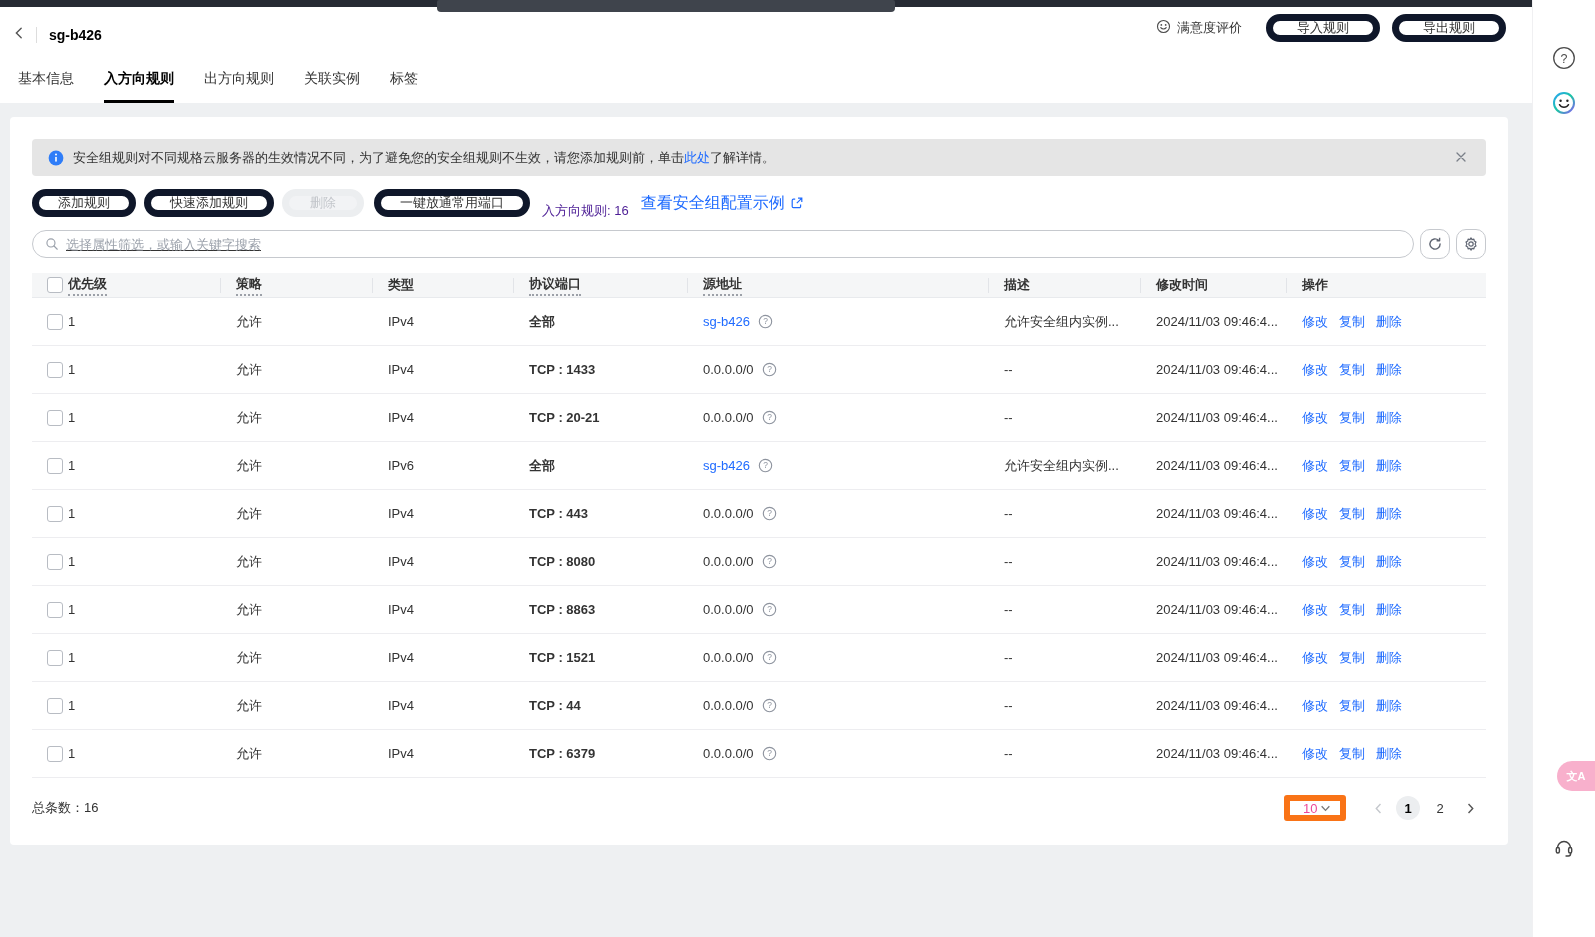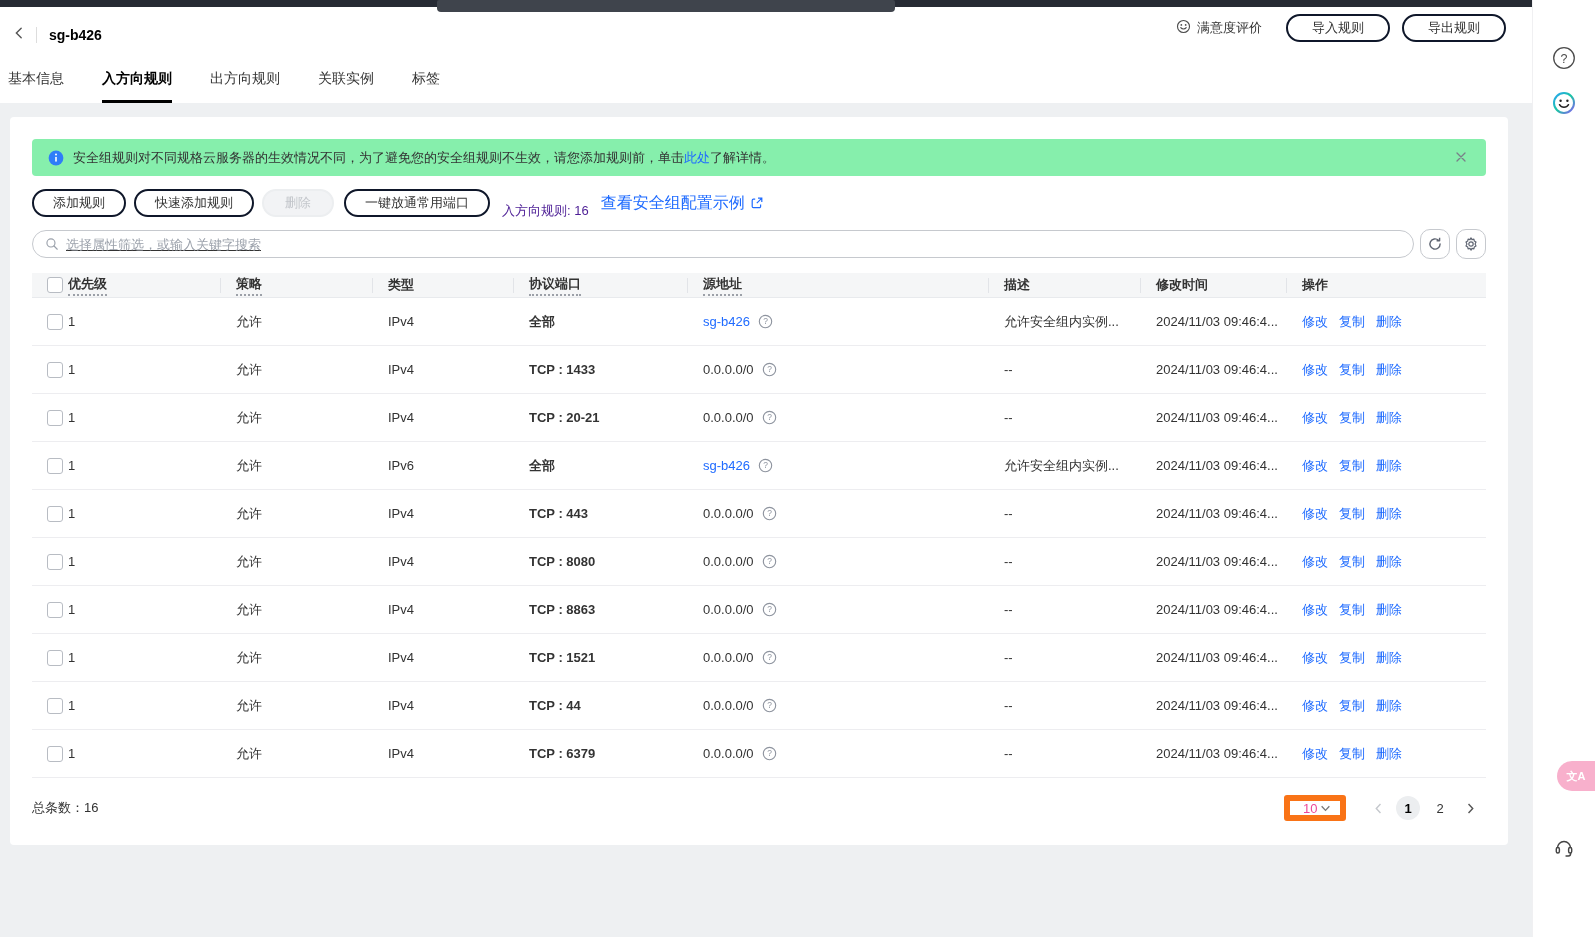--- a/index.html
+++ b/index.html
@@ -17,36 +17,36 @@
 
   
   .app-header { position:absolute; top:7px; left:0; width:1532px; height:96px; background:#fff; z-index:2; }
   .title-row { position:absolute; top:8px; left:0; right:0; height:40px; display:flex; align-items:center; }
   .back-btn { width:30px; height:30px; margin-left:4px; display:flex; align-items:center; justify-content:center; cursor:pointer; }
   .title-divider { width:1px; height:16px; background:#ddd; margin:0 12px 0 2px; }
   .page-title { font-size:14px; font-weight:bold; color:#000; }
   .header-actions { position:absolute; right:26px; top:7px; height:28px; display:flex; align-items:center; }
   .satisfaction { display:flex; align-items:center; gap:6px; font-size:13px; color:#333; cursor:pointer; margin-right:12px; }
   .pill-btn {
-    height:28px; border:2px solid #0f172a; border-radius:15px; background:#fff;
+    height:28px; border:7px solid #0f172a; border-radius:15px; background:#fff;
     font-size:13px; color:#333; padding:0 24px; display:flex; align-items:center; cursor:pointer; margin-left:12px;
     font-family:inherit;
   }
-  .tab-bar { position:absolute; bottom:0; left:8px; display:flex; gap:38px; }
+  .tab-bar { position:absolute; bottom:0; left:18px; display:flex; gap:30px; }
   .tab { font-size:14px; color:#333; padding-bottom:12px; cursor:pointer; border-bottom:3px solid transparent; }
   .tab.active { font-weight:bold; color:#000; border-bottom-color:#000; }
 
   
   .card {
     position:absolute; top:117px; left:10px; width:1498px; height:728px;
     background:#fff; border-radius:4px; padding:22px; z-index:1;
   }
   
   .banner {
-    height:37px; background:#86efac; border-radius:4px; display:flex; align-items:center;
+    height:37px; background:#e5e5e5; border-radius:4px; display:flex; align-items:center;
     padding:0 16px; position:relative; font-size:13px; color:#333; margin-bottom:13px;
   }
   .banner .txt { margin-left:9px; }
   .link { color:#1f6bff; cursor:pointer; text-decoration:none; }
   .banner-close { position:absolute; right:18px; top:11px; cursor:pointer; width:14px; height:14px; display:flex; align-items:center; justify-content:center; }
 
   
   .toolbar { display:flex; align-items:center; height:28px; margin-bottom:12px; }
   .toolbar .pill-btn { margin-left:0; margin-right:8px; padding:0 19px; }
   .pill-btn.disabled { background:#f2f3f5; border-color:#eceef0; color:#c3c6cb; cursor:default; padding:0 21px; }

